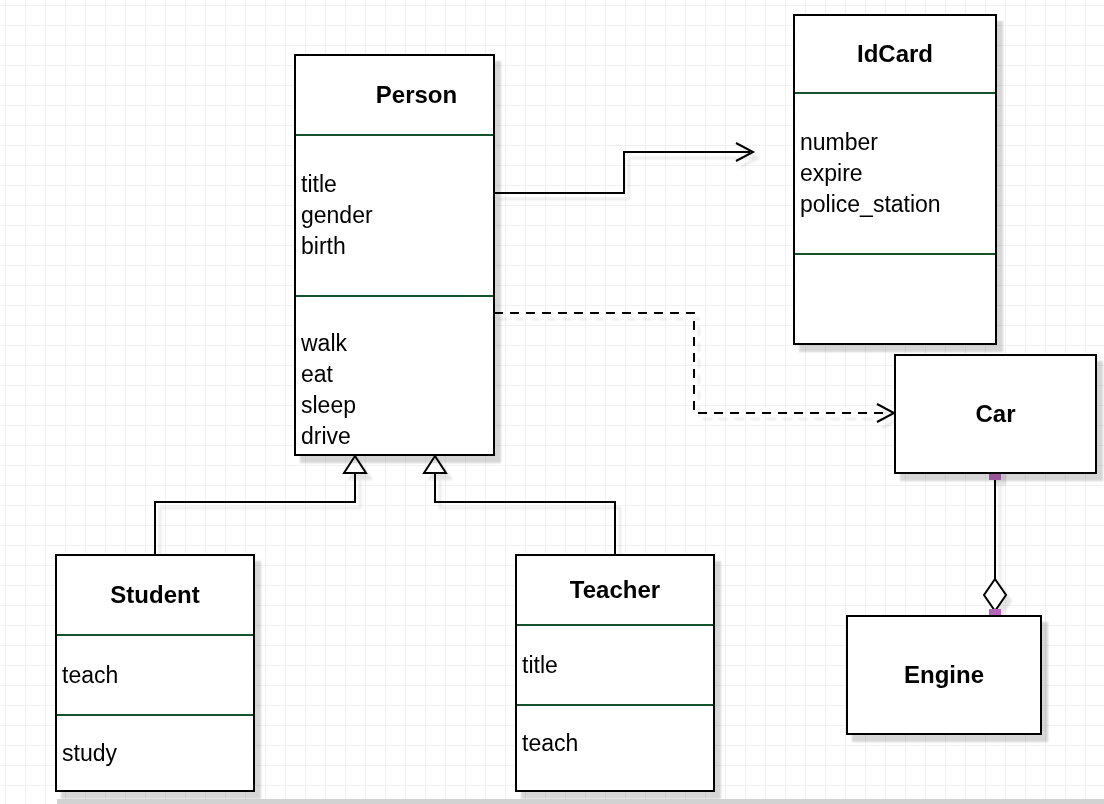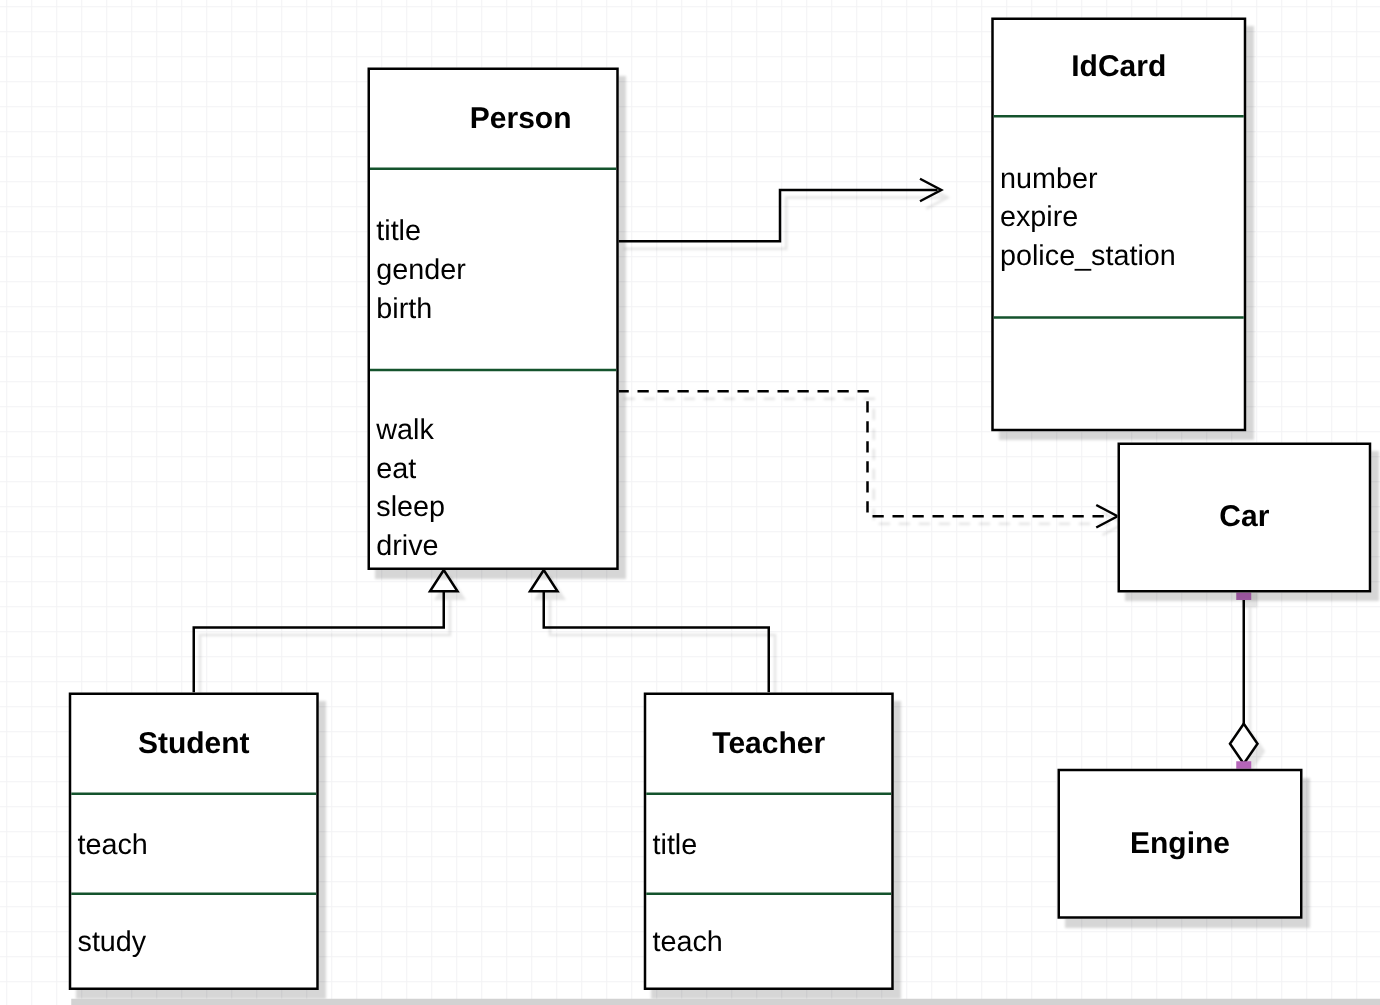--- a/index.html
+++ b/index.html
@@ -125,21 +125,21 @@
     <div class="uml-title" style="height:78px;">Student</div>
     <div class="uml-section" style="height:80px;">
       <div class="member">teach</div>
     </div>
     <div class="uml-section" style="height:76px;">
       <div class="member">study</div>
     </div>
   </div>
 
   <div class="uml-class" style="left:515px;top:554px;width:200px;height:238px;">
-    <div class="uml-title" style="height:78px;">Teacher</div>
+    <div class="uml-title" style="height:68px;">Teacher</div>
     <div class="uml-section" style="height:80px;">
       <div class="member">title</div>
     </div>
     <div class="uml-section" style="height:76px;">
       <div class="member">teach</div>
     </div>
   </div>
 
   <div class="bottom-edge"></div>
 </div>

